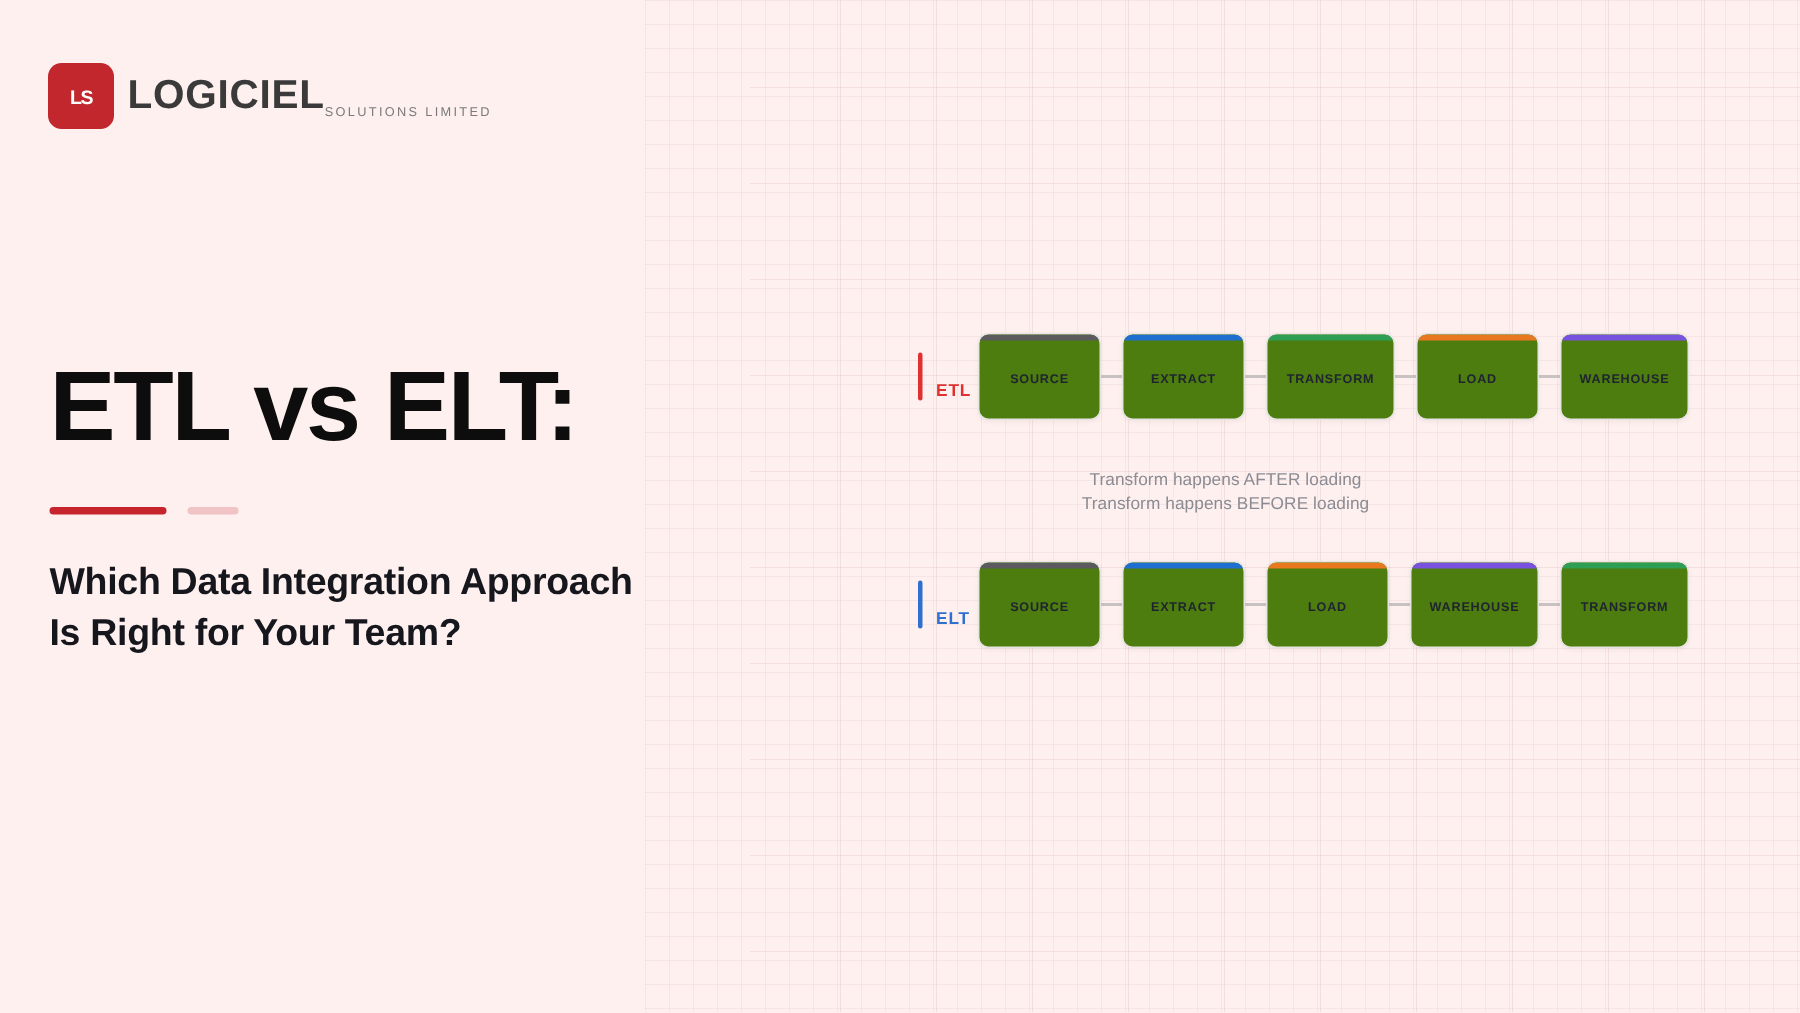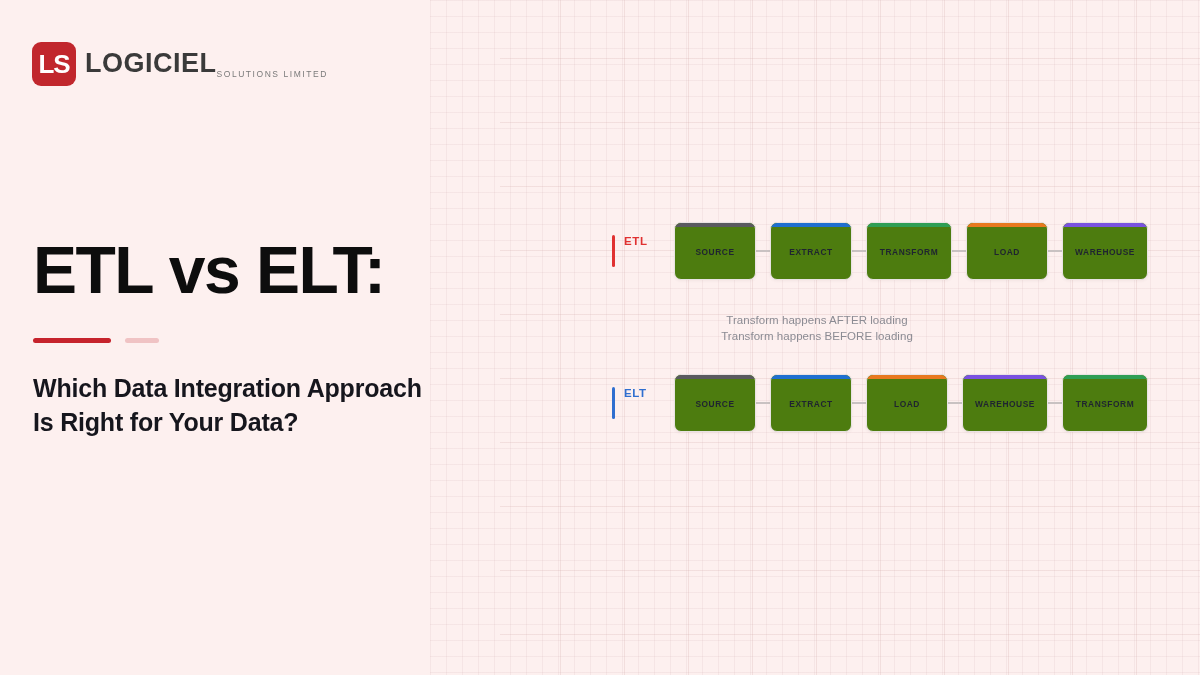--- a/index.html
+++ b/index.html
@@ -46,21 +46,21 @@
   }
   .logo-mark {
     width:44px; height:44px;
     border-radius:9px;
     background:#c1272d;
     display:flex; align-items:center; justify-content:center;
     flex:none;
   }
   .logo-mark span {
     color:#ffffff;
-    font-size:26px;
+    font-size:13px;
     font-weight:bold;
     letter-spacing:-1px;
     font-family:"Liberation Sans", sans-serif;
   }
   .logo-text { display:flex; flex-direction:row; justify-content:center; }
   .logo-name {
     font-size:27px; font-weight:bold;
     color:#3a3a3a; letter-spacing:0.5px; line-height:1;
   }
   .logo-tag {
@@ -85,21 +85,21 @@
     position:absolute; left:33px; top:371px;
     font-size:25px; font-weight:bold;
     color:#16161d; line-height:1.36; letter-spacing:-0.2px;
   }
 
   
   .flow-row { position:absolute; display:flex; align-items:center; }
   .flow-row.etl { left:612px; top:222px; }
   .flow-row.elt { left:612px; top:374px; }
 
-  .row-tag { display:flex; align-items:flex-start; gap:9px; width:62px; flex:none; }
+  .row-tag { display:flex; align-items:flex-end; gap:9px; width:40px; flex:none; }
   .tag-bar { width:3px; height:32px; border-radius:2px; flex:none; }
   .tag-bar.red  { background:#e03131; }
   .tag-bar.blue { background:#2f6fd0; }
   .tag-label { font-size:11.5px; font-weight:bold; letter-spacing:0.6px; }
   .tag-label.red  { color:#e03131; }
   .tag-label.blue { color:#2f6fd0; }
 
   .node {
     position:relative;
     width:82px; height:58px;
@@ -160,21 +160,21 @@
 
   <div class="headline">ETL vs ELT:</div>
 
   <div class="rules">
     <div class="rule-a"></div>
     <div class="rule-b"></div>
   </div>
 
   <div class="subhead">
     <div>Which Data Integration Approach</div>
-    <div>Is Right for Your Data?</div>
+    <div>Is Right for Your Team?</div>
   </div>
 
   <div class="flow-row etl">
     <div class="row-tag">
       <div class="tag-bar red"></div>
       <div class="tag-label red">ETL</div>
     </div>
 
     <div class="node">
       <div class="cap" style="background:#5a5a5f"></div>

